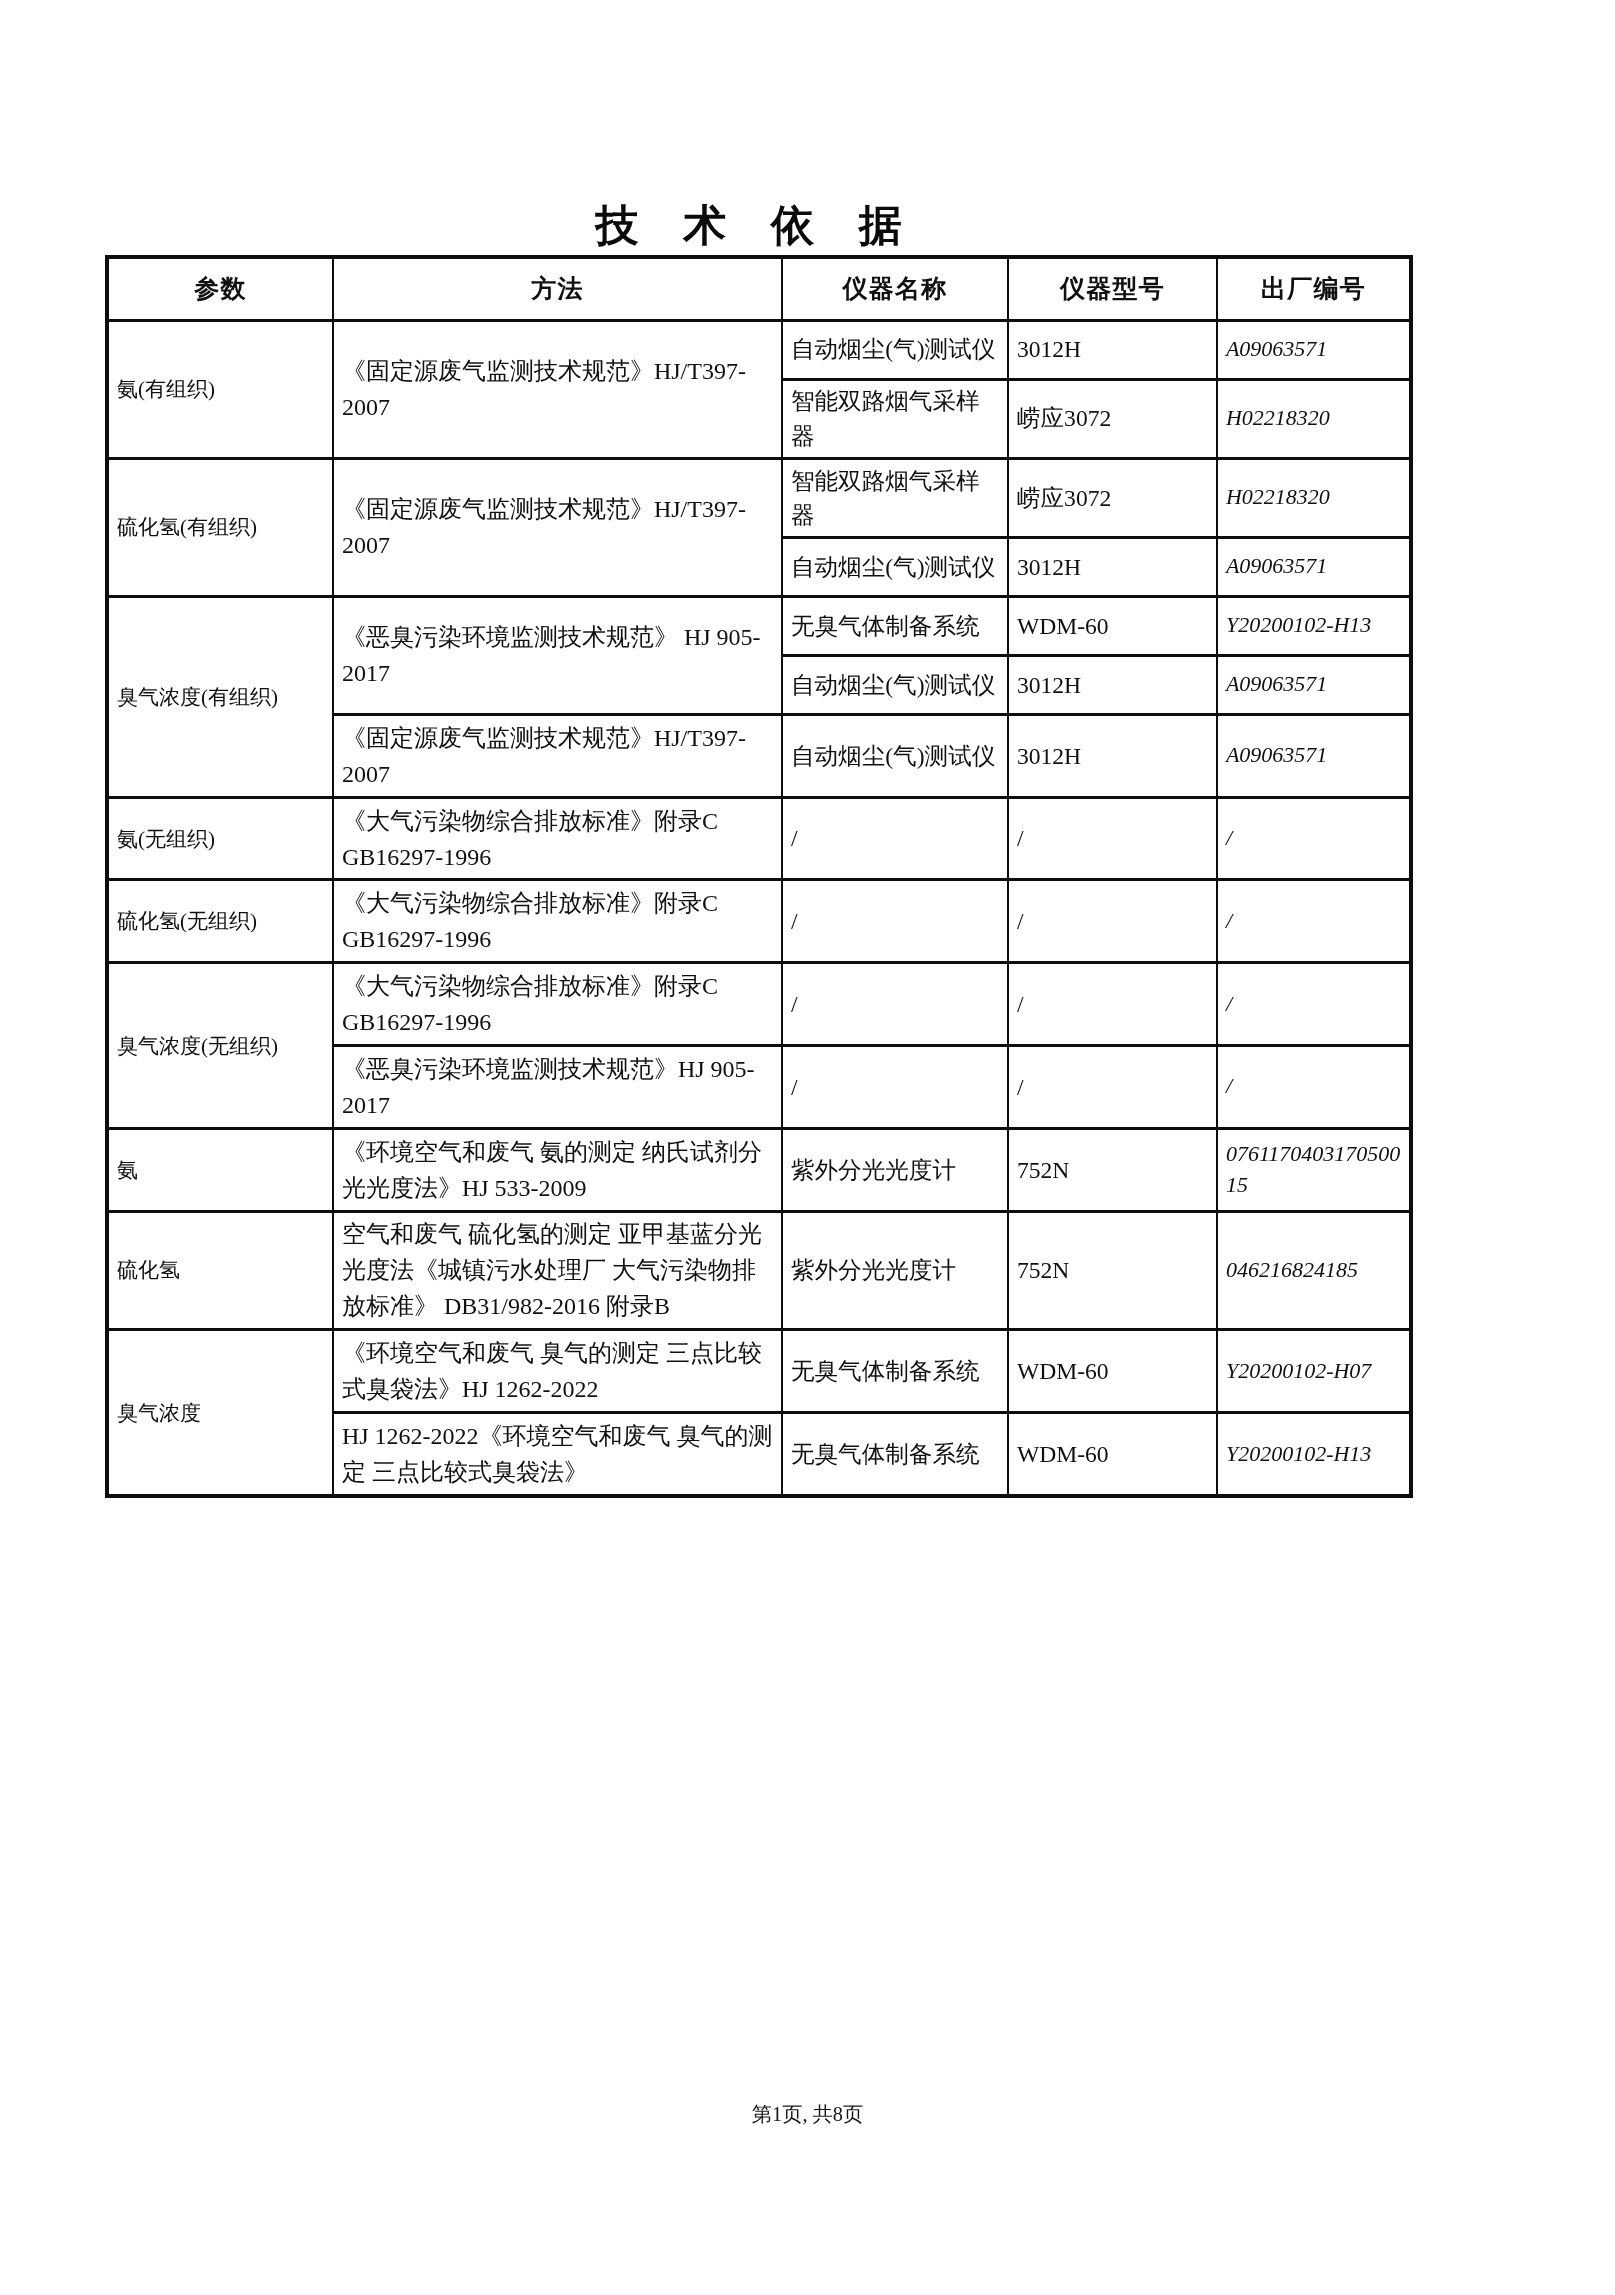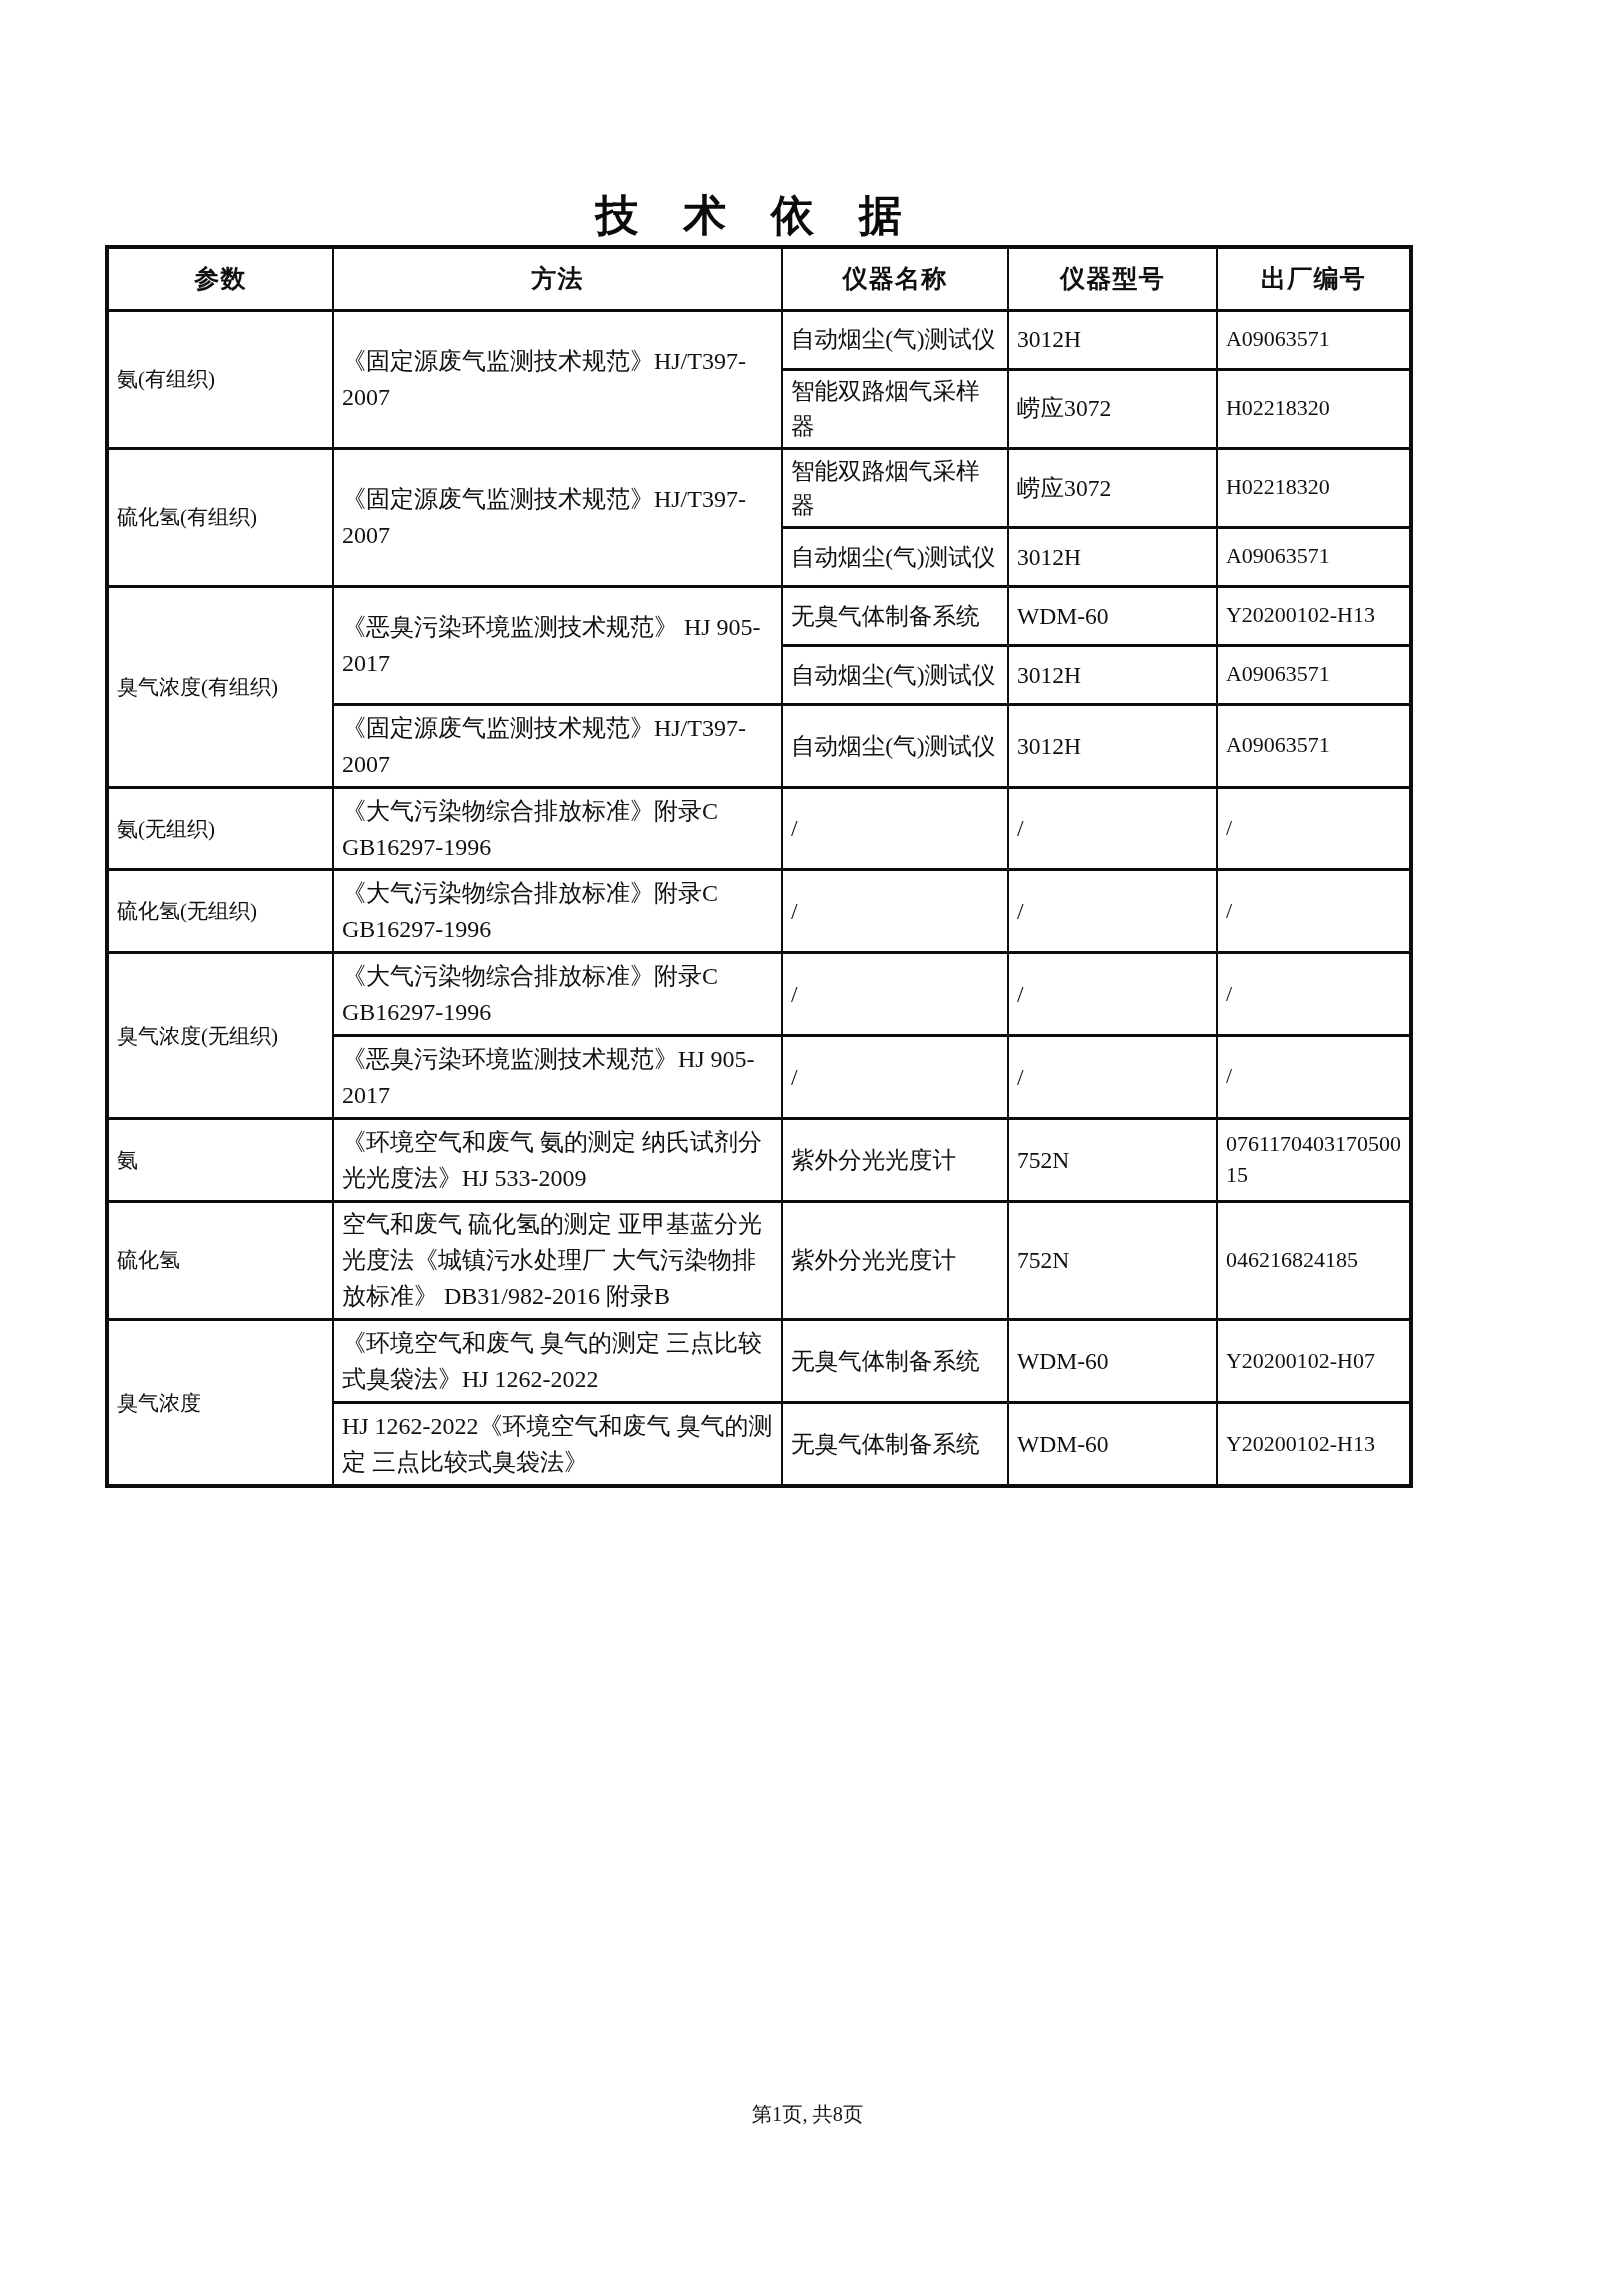--- a/index.html
+++ b/index.html
@@ -6,21 +6,21 @@
   body{
     width:1615px;height:2295px;
     background:#ffffff;
     font-family:"Liberation Serif","DejaVu Serif",serif;
     color:#101010;
     position:relative;
     overflow:hidden;
   }
   .content{
     position:absolute;
-    left:105px;top:187px;
+    left:105px;top:197px;
     width:1304px;
   }
   .doc-title{
     text-align:center;
     font-size:43px;
     font-weight:bold;
     letter-spacing:17px;
     white-space:nowrap;
     color:#0b0b0b;
   }
@@ -69,20 +69,21 @@
   }
   td.cv{
     font-size:23.6px;
     text-align:left;
     line-height:1.45;
   }
   td.serial{
     font-size:22px;
     word-break:break-all;
     line-height:1.4;
+    font-style:italic;
   }
   .page-footer{
     position:absolute;
     left:0;top:2100px;
     width:1615px;
     text-align:center;
     font-size:20.3px;
     color:#151515;
   }
 </style>

